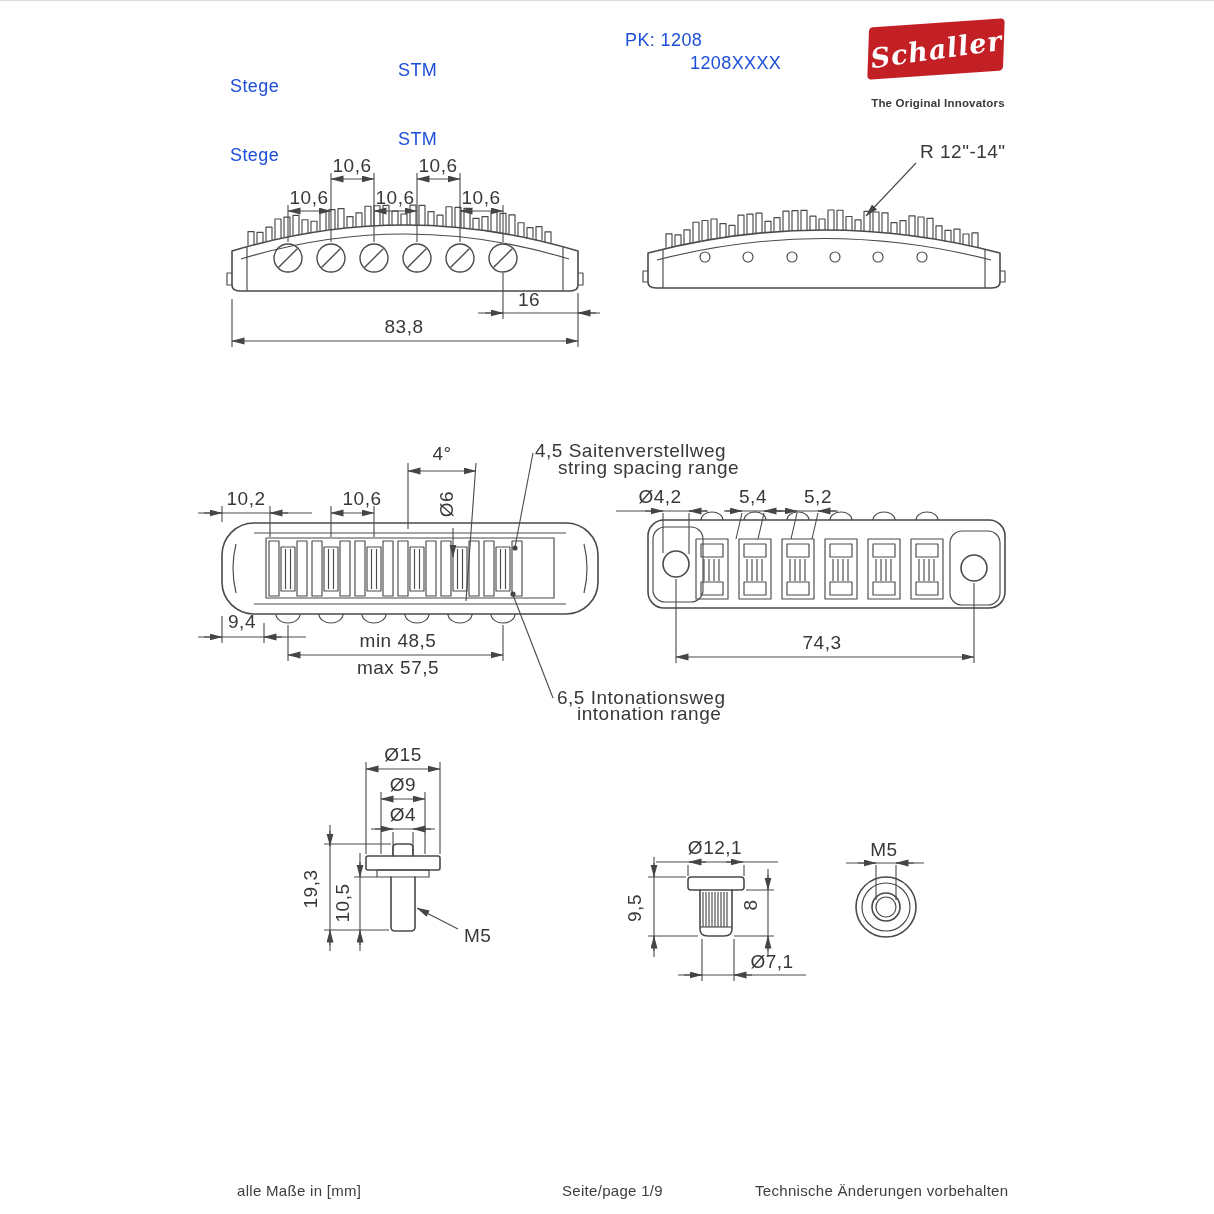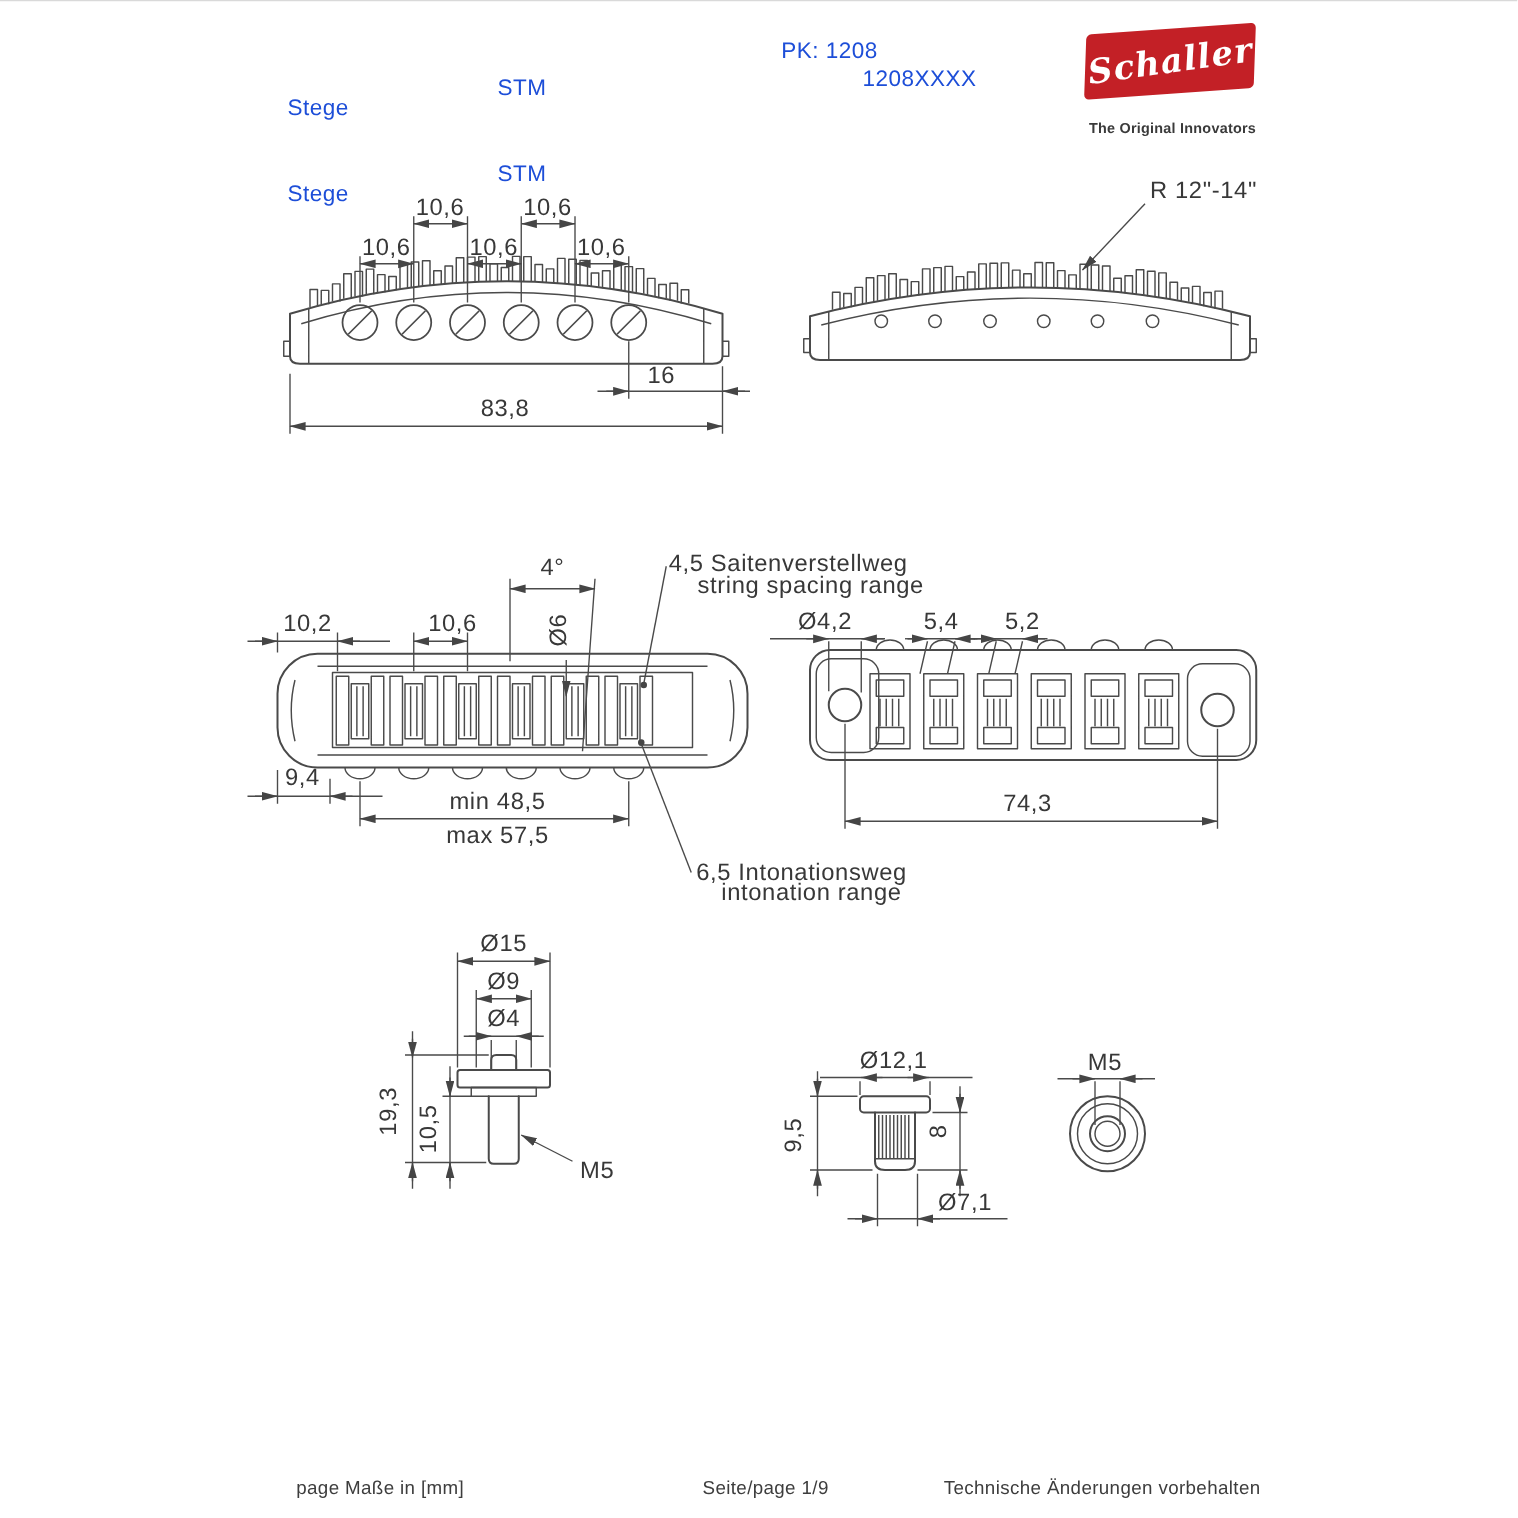--- a/index.html
+++ b/index.html
@@ -232,21 +232,21 @@
       <circle class="thin" cx="886" cy="906" r="10"></circle>
       <path class="dim" d="M876 864 V899 M896 864 V899"></path>
       <line class="dim" x1="846" y1="862" x2="924" y2="862"></line>
       <line class="dim" x1="858" y1="862" x2="876" y2="862" marker-end="url(#arr)"></line>
       <line class="dim" x1="914" y1="862" x2="896" y2="862" marker-end="url(#arr)"></line>
       <text class="dtxt mid" x="884" y="855">M5</text>
     </g>
   </svg>
 
   <div class="ftr" style="left:237px;top:1142px;">
-    <div>page Maße in [mm]</div>
+    <div>alle Maße in [mm]</div>
     
   </div>
   <div class="ftr center" style="left:520px;top:1142px;width:185px;">
     <div>Seite/page 1/9</div>
     
   </div>
   <div class="ftr" style="left:755px;top:1142px;">
     <div>Technische Änderungen vorbehalten</div>
     
   </div>

